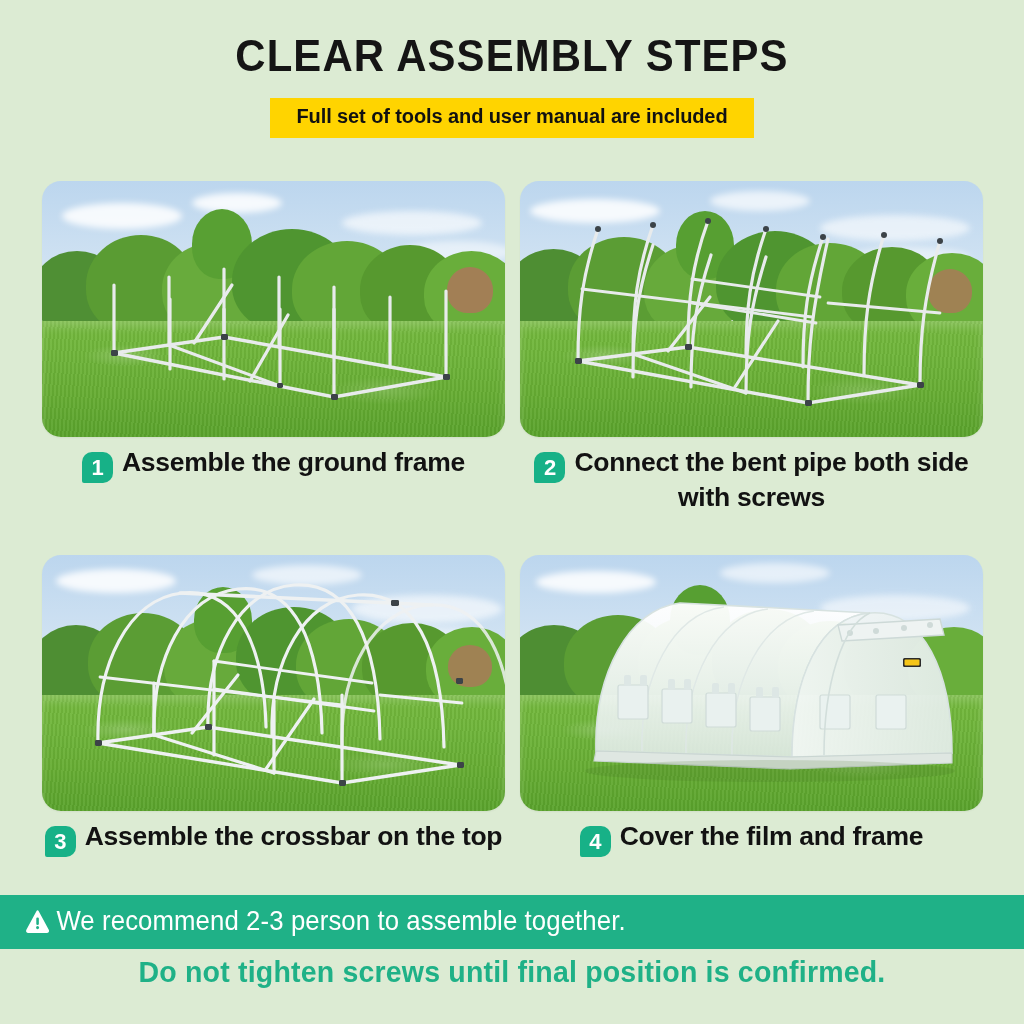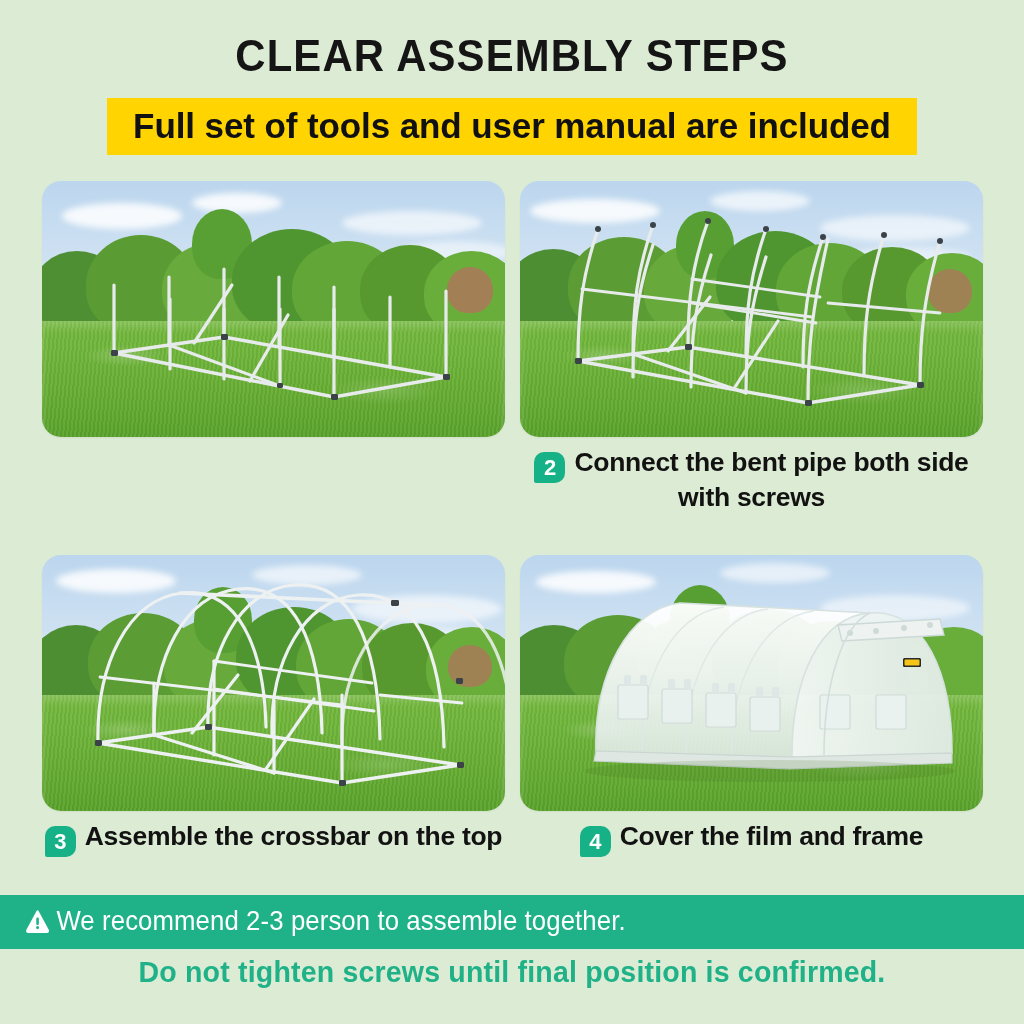--- a/index.html
+++ b/index.html
@@ -35,21 +35,21 @@
     position: absolute;
     top: 98px;
     left: 0;
     width: 1024px;
     display: flex;
     justify-content: center;
   }
   .subtitle-banner {
     background: #FFD400;
     padding: 7px 26px 9px 26px;
-    font-size: 35px;
+    font-size: 20px;
     font-weight: 700;
     color: #111111;
     letter-spacing: -0.1px;
     white-space: nowrap;
     line-height: 1.18;
   }
 
   
   .steps-grid {
     position: absolute;
@@ -254,20 +254,23 @@
           <path d="M208 200 L246 134"></path>
         </g>
         <g fill="#3c4348">
           <rect x="69" y="169" width="7" height="6" rx="1.4"></rect>
           <rect x="179" y="153" width="7" height="6" rx="1.4"></rect>
           <rect x="289" y="213" width="7" height="6" rx="1.4"></rect>
           <rect x="401" y="193" width="7" height="6" rx="1.4"></rect>
           <rect x="235" y="202" width="6" height="5" rx="1.4"></rect>
         </g>
       </svg>
+    </div>
+    <div class="caption">
+      <span class="badge">1</span><span class="caption-text">Assemble the ground frame</span>
     </div>
   </div>
 
   <div class="step-cell">
     <div class="photo">
       <div class="cloud" style="width:130px;height:24px;left:10px;top:18px;"></div>
       <div class="cloud" style="width:100px;height:20px;left:190px;top:10px;opacity:.8;"></div>
       <div class="cloud" style="width:150px;height:26px;left:300px;top:34px;opacity:.7;"></div>
       <div class="cloud" style="width:120px;height:20px;left:330px;top:66px;opacity:.55;"></div>
       <div class="treeline">

